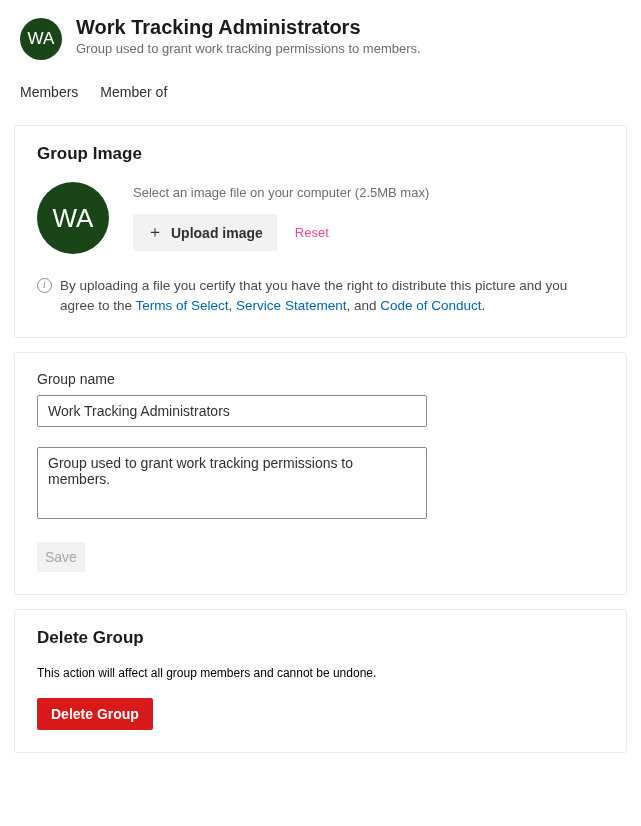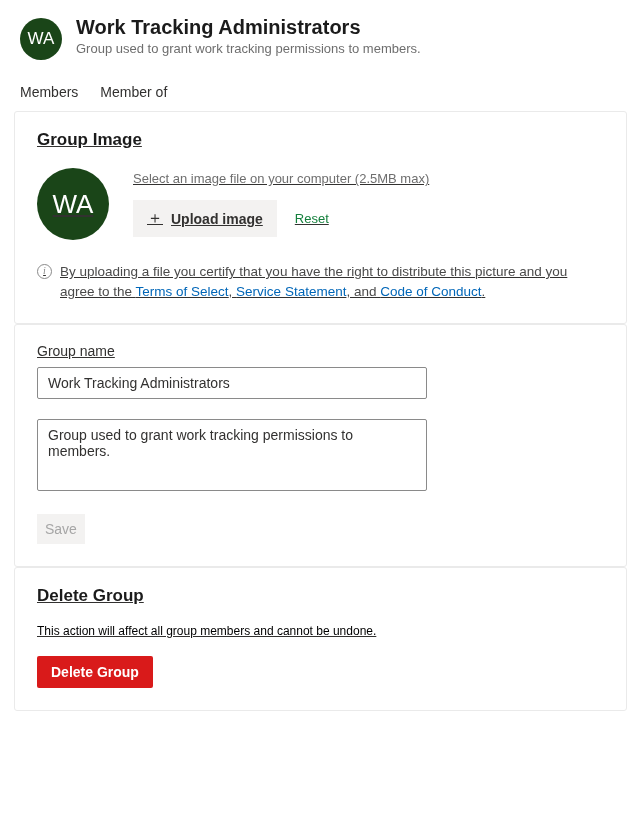--- a/index.html
+++ b/index.html
@@ -63,23 +63,22 @@
     .tab.active.highlighted {
       outline: 3px solid #dc2e2e;
       outline-offset: 0;
       padding: 8px 8px;
       margin: 0 -8px;
     }
     .card {
       background: #fff;
       border: 1px solid #eaeaea;
       border-radius: 3px;
-      margin: 0 14px;
+      margin: 14px 14px;
       padding: 18px 22px 22px 22px;
-      text-decoration: underline;
     }
     .card h2 {
       font-size: 17px;
       font-weight: 600;
       color: #1b1b1b;
       margin-bottom: 18px;
     }
     .image-row {
       display: flex;
       align-items: center;
@@ -116,21 +115,21 @@
       gap: 8px;
       background: #f3f2f1;
       border: none;
       padding: 8px 14px;
       font-size: 14px;
       font-weight: 600;
       color: #323130;
       cursor: pointer;
     }
     .btn-upload .plus { font-size: 16px; font-weight: 400; }
-    .link { color: #15803d; font-size: 13px; cursor: pointer; }
+    .link { color: #ec4899; font-size: 13px; cursor: pointer; }
     .disclosure {
       display: flex;
       align-items: flex-start;
       gap: 8px;
       font-size: 13.5px;
       color: #4a4a4a;
       line-height: 1.45;
     }
     .info-icon {
       width: 15px;

